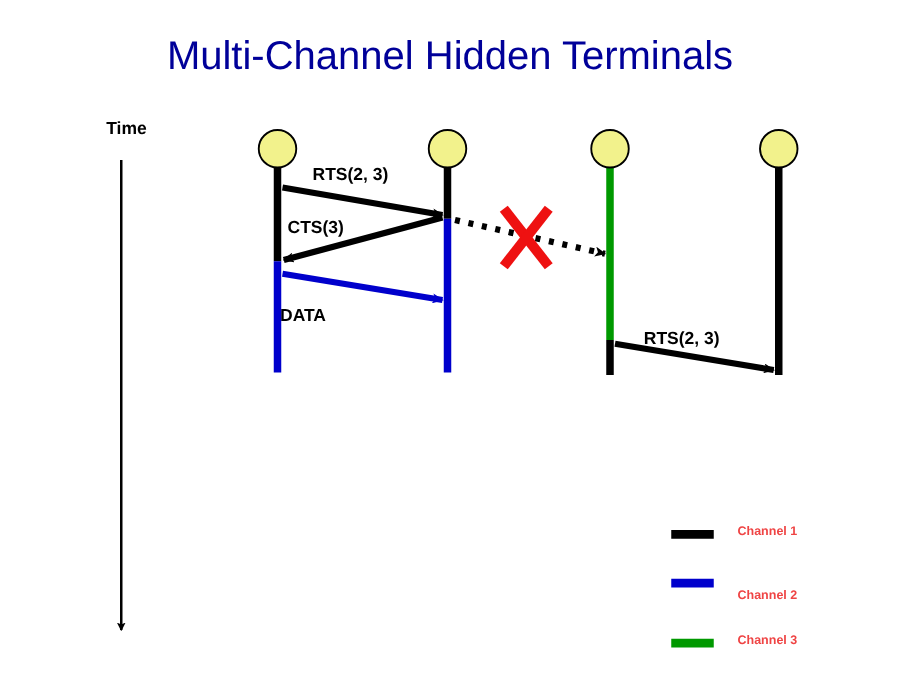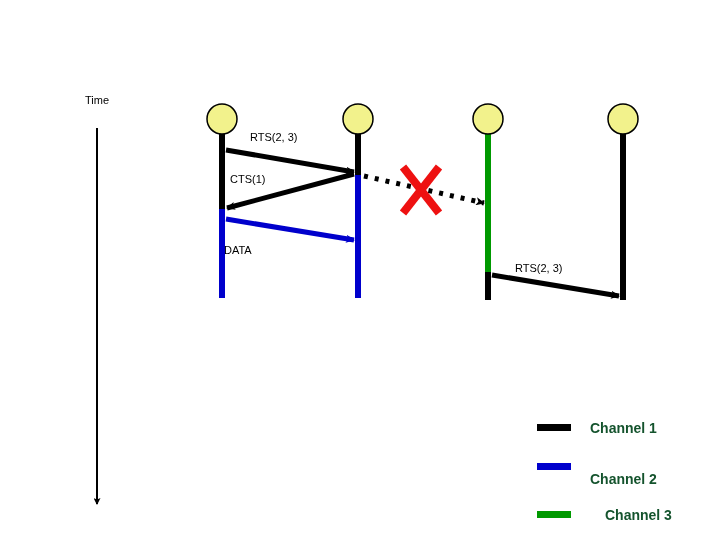--- a/index.html
+++ b/index.html
@@ -31,74 +31,75 @@
   .svg-layer {
     position: absolute;
     left: 0;
     top: 0;
     width: 720px;
     height: 540px;
   }
   .lbl {
     position: absolute;
     font-family: "Liberation Sans", sans-serif;
-    font-size: 11px;
-    font-weight: normal;
+    font-size: 14px;
+    font-weight: bold;
     color: #000000;
     white-space: nowrap;
   }
   .node-label {
     position: absolute;
     font-family: "Liberation Sans", sans-serif;
     font-size: 12px;
     font-weight: bold;
     color: #000000;
     text-align: center;
     width: 30px;
     line-height: 30px;
   }
   .legend-label {
     position: absolute;
     font-family: "Liberation Sans", sans-serif;
-    font-size: 14px;
+    font-size: 10px;
     font-weight: bold;
-    color: #14532d;
+    color: #ef4444;
     white-space: nowrap;
   }
   .legend-swatch {
     position: absolute;
     width: 34px;
     height: 7px;
   }
 </style>
 </head>
 <body>
 
 <div id="slide">
 
+  <div id="slide-title">Multi-Channel Hidden Terminals</div>
 
   <div class="lbl" style="left:85px; top:94px;">Time</div>
 
   <div class="lbl" style="left:250px; top:131px;">RTS(2, 3)</div>
-  <div class="lbl" style="left:230px; top:173px;">CTS(1)</div>
+  <div class="lbl" style="left:230px; top:173px;">CTS(3)</div>
   <div class="lbl" style="left:224px; top:244px;">DATA</div>
   <div class="lbl" style="left:515px; top:262px;">RTS(2, 3)</div>
 
   <div class="node-label" style="left:207px; top:104px;">A</div>
   <div class="node-label" style="left:343px; top:104px;">B</div>
   <div class="node-label" style="left:473px; top:104px;">C</div>
   <div class="node-label" style="left:608px; top:104px;">D</div>
 
   <div class="legend-swatch" style="left:537px; top:424px; background:#000000;"></div>
   <div class="legend-swatch" style="left:537px; top:463px; background:#0000cc;"></div>
   <div class="legend-swatch" style="left:537px; top:511px; background:#009900;"></div>
 
   <div class="legend-label" style="left:590px; top:420px;">Channel 1</div>
   <div class="legend-label" style="left:590px; top:459px;margin-top:12px;">Channel 2</div>
-  <div class="legend-label" style="left:590px; top:507px;margin-left:15px;">Channel 3</div>
+  <div class="legend-label" style="left:590px; top:507px;">Channel 3</div>
 
   <svg class="svg-layer" viewBox="0 0 720 540">
     <defs>
       <marker id="arrowBlack" markerWidth="9" markerHeight="8" refX="8" refY="4" orient="auto" markerUnits="userSpaceOnUse">
         <path d="M0,0 L9,4 L0,8 L2.2,4 Z" fill="#000000"></path>
       </marker>
       <marker id="arrowBlue" markerWidth="9" markerHeight="8" refX="8" refY="4" orient="auto" markerUnits="userSpaceOnUse">
         <path d="M0,0 L9,4 L0,8 L2.2,4 Z" fill="#0000cc"></path>
       </marker>
       <marker id="arrowThin" markerWidth="7" markerHeight="7" refX="6" refY="3.5" orient="auto" markerUnits="userSpaceOnUse">

